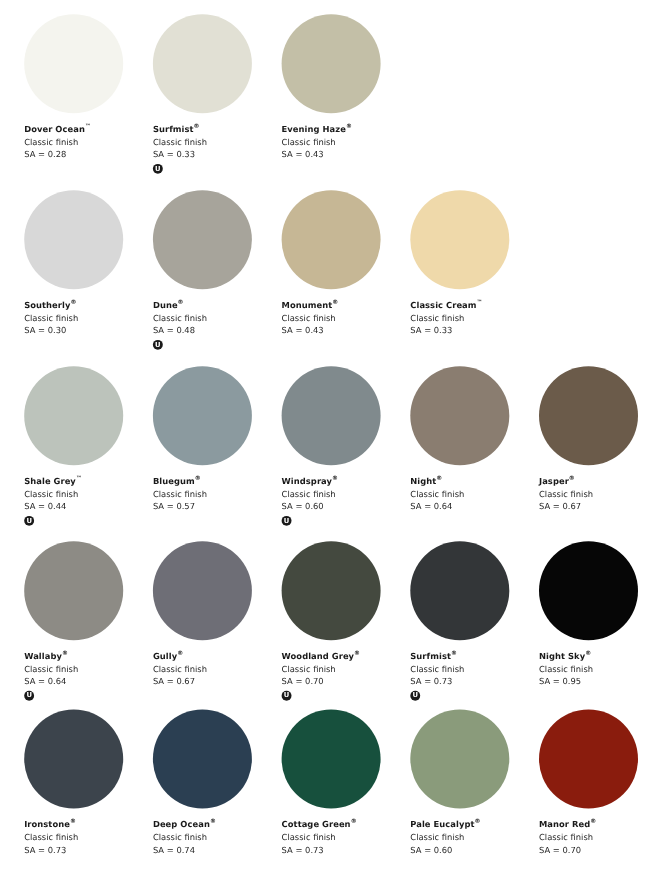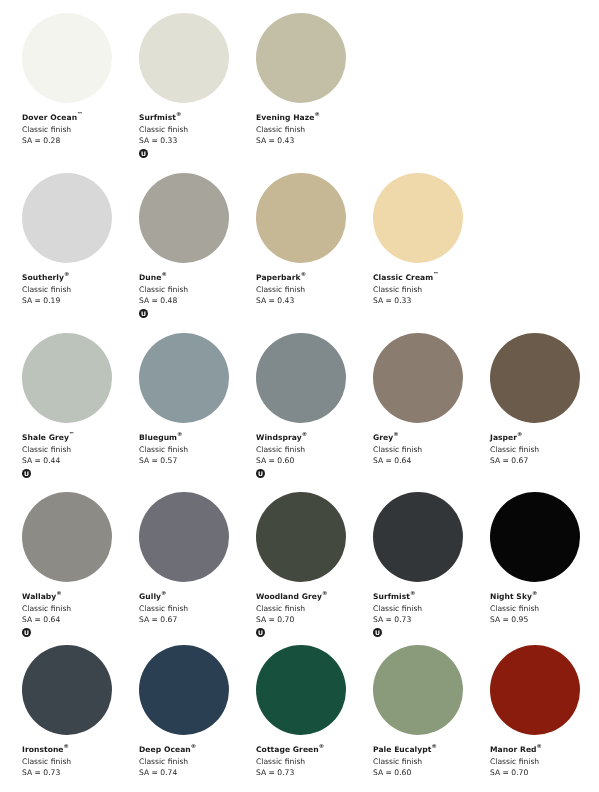--- a/index.html
+++ b/index.html
@@ -120,36 +120,36 @@
           <div class="swatch-sa">SA = 0.43</div>
         </div>
       </div>
     </div>
     <div class="swatch-row" style="top: 173px;">
       <div class="swatch-cell" style="left: 22px;">
         <div class="swatch-disc" title="Southerly" style="background: rgb(216, 216, 216);"></div>
         <div class="swatch-meta">
           <div class="swatch-name"><span>Southerly</span><span class="mark">®</span></div>
           <div class="swatch-finish">Classic finish</div>
-          <div class="swatch-sa">SA = 0.19</div>
+          <div class="swatch-sa">SA = 0.30</div>
         </div>
       </div>
       <div class="swatch-cell" style="left: 139px;">
         <div class="swatch-disc" title="Dune" style="background: rgb(167, 164, 155);"></div>
         <div class="swatch-meta">
           <div class="swatch-name"><span>Dune</span><span class="mark">®</span></div>
           <div class="swatch-finish">Classic finish</div>
           <div class="swatch-sa">SA = 0.48</div>
           <div class="ultra-badge">U</div>
         </div>
       </div>
       <div class="swatch-cell" style="left: 256px;">
         <div class="swatch-disc" title="Paperbark" style="background: rgb(198, 183, 149);"></div>
         <div class="swatch-meta">
-          <div class="swatch-name"><span>Paperbark</span><span class="mark">®</span></div>
+          <div class="swatch-name"><span>Monument</span><span class="mark">®</span></div>
           <div class="swatch-finish">Classic finish</div>
           <div class="swatch-sa">SA = 0.43</div>
         </div>
       </div>
       <div class="swatch-cell" style="left: 373px;">
         <div class="swatch-disc" title="Classic Cream" style="background: rgb(239, 217, 170);"></div>
         <div class="swatch-meta">
           <div class="swatch-name"><span>Classic Cream</span><span class="mark">™</span></div>
           <div class="swatch-finish">Classic finish</div>
           <div class="swatch-sa">SA = 0.33</div>
@@ -179,21 +179,21 @@
         <div class="swatch-meta">
           <div class="swatch-name"><span>Windspray</span><span class="mark">®</span></div>
           <div class="swatch-finish">Classic finish</div>
           <div class="swatch-sa">SA = 0.60</div>
           <div class="ultra-badge">U</div>
         </div>
       </div>
       <div class="swatch-cell" style="left: 373px;">
         <div class="swatch-disc" title="Gully" style="background: rgb(138, 125, 112);"></div>
         <div class="swatch-meta">
-          <div class="swatch-name"><span>Grey</span><span class="mark">®</span></div>
+          <div class="swatch-name"><span>Night</span><span class="mark">®</span></div>
           <div class="swatch-finish">Classic finish</div>
           <div class="swatch-sa">SA = 0.64</div>
         </div>
       </div>
       <div class="swatch-cell" style="left: 490px;">
         <div class="swatch-disc" title="Jasper" style="background: rgb(107, 91, 74);"></div>
         <div class="swatch-meta">
           <div class="swatch-name"><span>Jasper</span><span class="mark">®</span></div>
           <div class="swatch-finish">Classic finish</div>
           <div class="swatch-sa">SA = 0.67</div>

